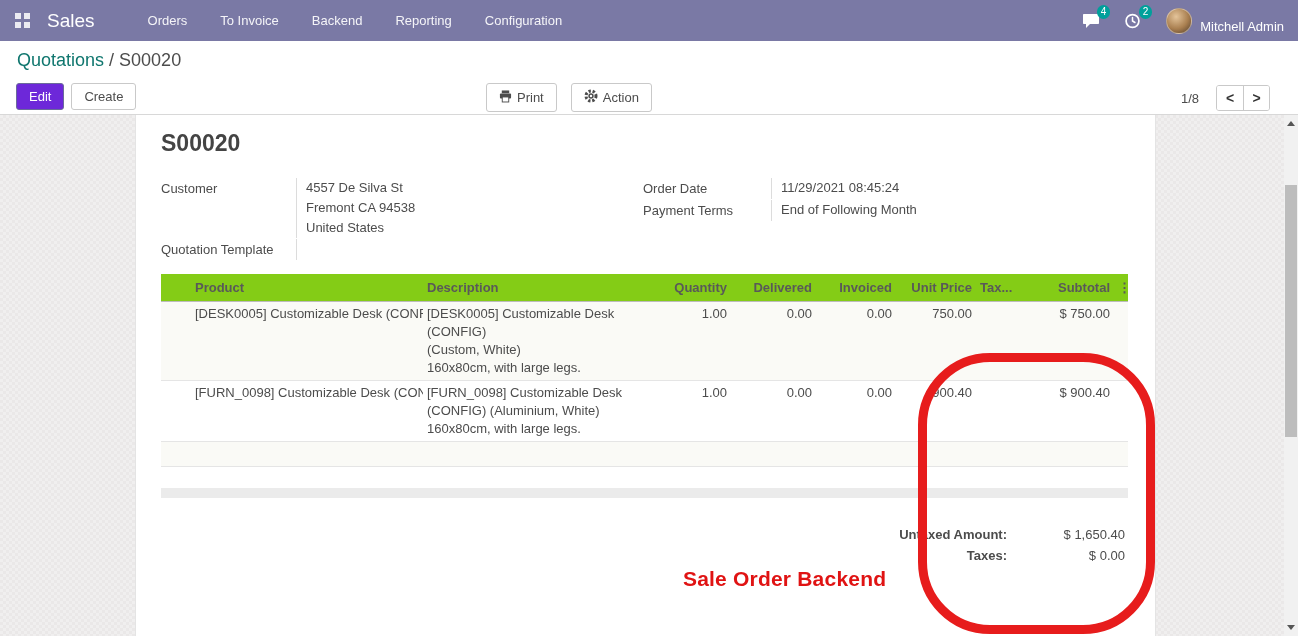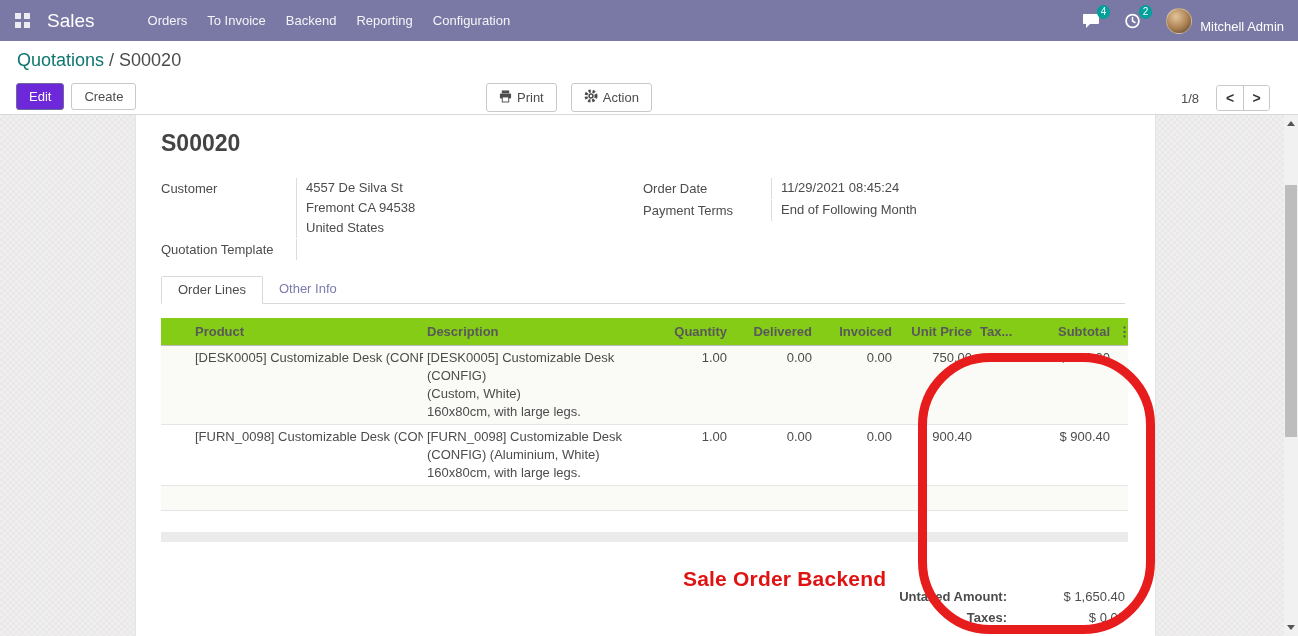--- a/index.html
+++ b/index.html
@@ -11,21 +11,21 @@
   }
 
   
   .navbar { position:absolute; top:0; left:0; right:0; height:41px;
     background:#7a79a5; display:flex; align-items:center; color:#fff; }
   .apps-icon { width:16px; height:15px; display:grid;
     grid-template-columns:6px 6px; grid-template-rows:6px 6px; gap:3px;
     margin:0 16px 0 15px; cursor:pointer; }
   .apps-icon span { background:rgba(255,255,255,.85); }
   .brand { font-size:19px; margin-right:53px; cursor:pointer; }
-  .nav-menu { display:flex; gap:20px; font-size:13px; color:rgba(255,255,255,.92); }
+  .nav-menu { display:flex; gap:33px; font-size:13px; color:rgba(255,255,255,.92); }
   .nav-menu .nav-item { cursor:pointer; }
   .nav-right { margin-left:auto; display:flex; align-items:center; gap:24px; padding-right:14px; }
   .icon-badge { position:relative; cursor:pointer; width:18px; height:16px; }
   .badge { position:absolute; top:-8px; right:-10px; background:#00a09b; color:#fff;
     border-radius:8px; font-size:10px; line-height:10px; padding:2px 4px; min-width:8px; text-align:center; }
   .user-menu { display:flex; align-items:flex-end; gap:8px; cursor:pointer; }
   .avatar { width:26px; height:26px; border-radius:50%;
     background:radial-gradient(circle at 38% 32%, #e4c49a, #a97f50 55%, #4e3a28 100%);
     border:1px solid rgba(255,255,255,.4); }
   .user-name { font-size:13px; color:#fff; }
@@ -85,21 +85,21 @@
     white-space:nowrap; overflow:hidden; }
   .olines th.num, .olines td.num { text-align:right; }
   .olines tbody td { padding:3px 4px; vertical-align:top; border-bottom:1px solid #e5e5e5; line-height:18px; }
   .olines tbody tr.odd { background:#fafaf6; }
   .olines td.trunc { white-space:nowrap; overflow:hidden; }
   .kebab { color:#6f6f6f; font-weight:bold; cursor:pointer; text-align:center; }
   .empty-cell { height:18px; }
   .table-footer-band { width:967px; height:10px; background:#ebebeb; margin-top:21px; }
 
   
-  .totals { width:390px; margin:44px 0 0 auto; }
+  .totals { width:390px; margin:26px 0 0 auto; }
   .totals-row { display:flex; padding:2px 0; line-height:17px; align-items:baseline; }
   .totals-label { flex:1; text-align:right; font-weight:bold; padding-right:18px; }
   .totals-value { width:100px; text-align:right; }
 
   
   .annotation-text { position:absolute; left:683px; top:567px; font-size:21px; font-weight:bold;
     color:#e01313; letter-spacing:.2px; pointer-events:none; }
   .annotation-circle { position:absolute; left:918px; top:353px; width:237px; height:281px;
     border:9px solid #e71c1c; border-radius:72px; pointer-events:none; }
 
@@ -217,24 +217,20 @@
           <div class="field-label">Order Date</div>
           <div class="field-value">11/29/2021 08:45:24</div>
         </div>
         <div class="field-row">
           <div class="field-label">Payment Terms</div>
           <div class="field-value">End of Following Month</div>
         </div>
       </div>
     </div>
 
-    <div class="tabs">
-      <div class="tab active">Order Lines</div>
-      <div class="tab inactive">Other Info</div>
-    </div>
 
     <div class="table-wrap">
       <table class="olines">
         <colgroup>
           <col style="width:30px">
             <col style="width:232px">
             <col style="width:228px">
           <col style="width:80px">
             <col style="width:85px">
             <col style="width:80px">

